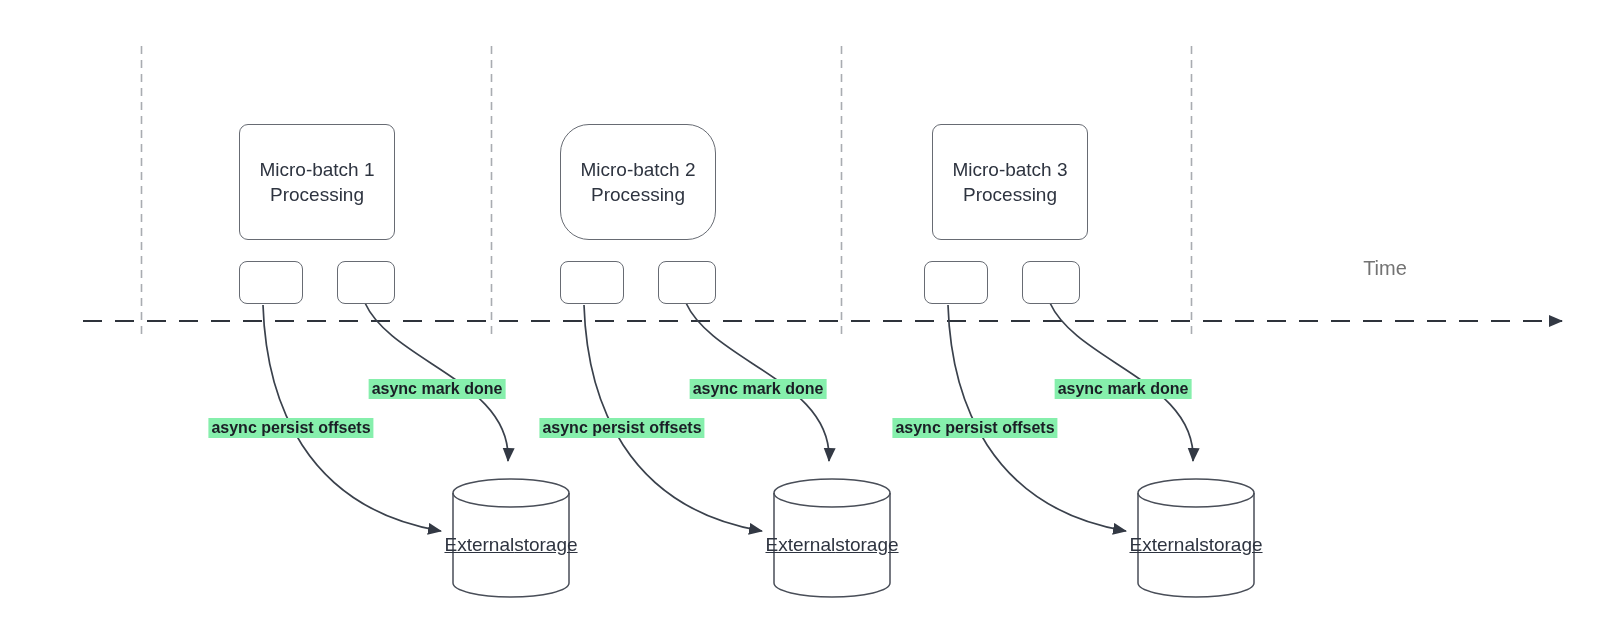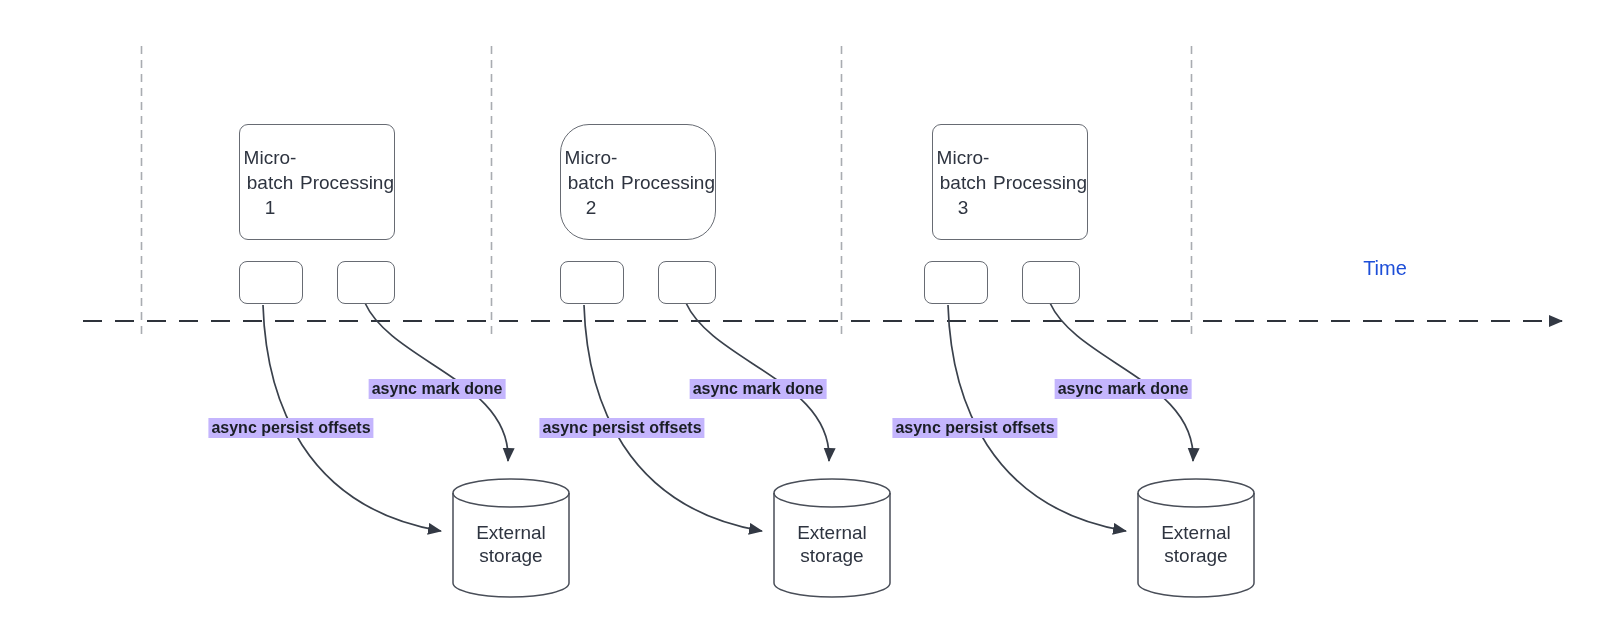--- a/index.html
+++ b/index.html
@@ -16,21 +16,21 @@
     position: absolute;
     left: 0; top: 0;
     width: 1600px; height: 642px;
   }
   .node-box {
     position: absolute;
     border: 1px solid #676b73;
     border-radius: 9px;
     background: #ffffff;
     display: flex;
-    flex-direction: row;
+    flex-direction: column;
     align-items: center;
     justify-content: center;
     text-align: center;
     color: #2e3440;
     font-size: 19px;
     line-height: 25px;
   }
   .big-box { width: 156px; height: 116px; top: 124px; }
   .small-box { width: 64px; height: 43px; top: 261px; border-radius: 8px; }
   .small-box.right { width: 58px; }
@@ -39,46 +39,47 @@
     top: 477px;
     width: 120px;
     height: 122px;
   }
   .cylinder svg { position: absolute; left: 0; top: 0; }
   .cyl-label {
     position: absolute;
     inset: 0;
     padding-top: 12px;
     display: flex;
-    flex-direction: column;
+    flex-direction: row;
     align-items: center;
     justify-content: center;
     text-align: right;
     color: #2e3440;
     font-size: 19px;
     line-height: 23px;
+    text-decoration: underline;
   }
   .edge-label {
     position: absolute;
     transform: translate(-50%, -50%);
-    background: #c4b5fd;
+    background: #86efac;
     padding: 1px 3px;
     font-size: 16px;
     font-weight: 700;
     color: #1a1e25;
     white-space: nowrap;
   }
   .time-label {
     position: absolute;
     left: 1345px;
     top: 257px;
     width: 80px;
     text-align: center;
     font-size: 20px;
-    color: #1d4ed8;
+    color: #737373;
   }
 </style>
 </head>
 <body>
 
 <div id="canvas">
 
   <svg id="edges-svg" viewBox="0 0 1600 642">
     <defs>
       <marker id="arrowhead" markerUnits="userSpaceOnUse" markerWidth="16" markerHeight="13" refX="13" refY="6" orient="auto">

